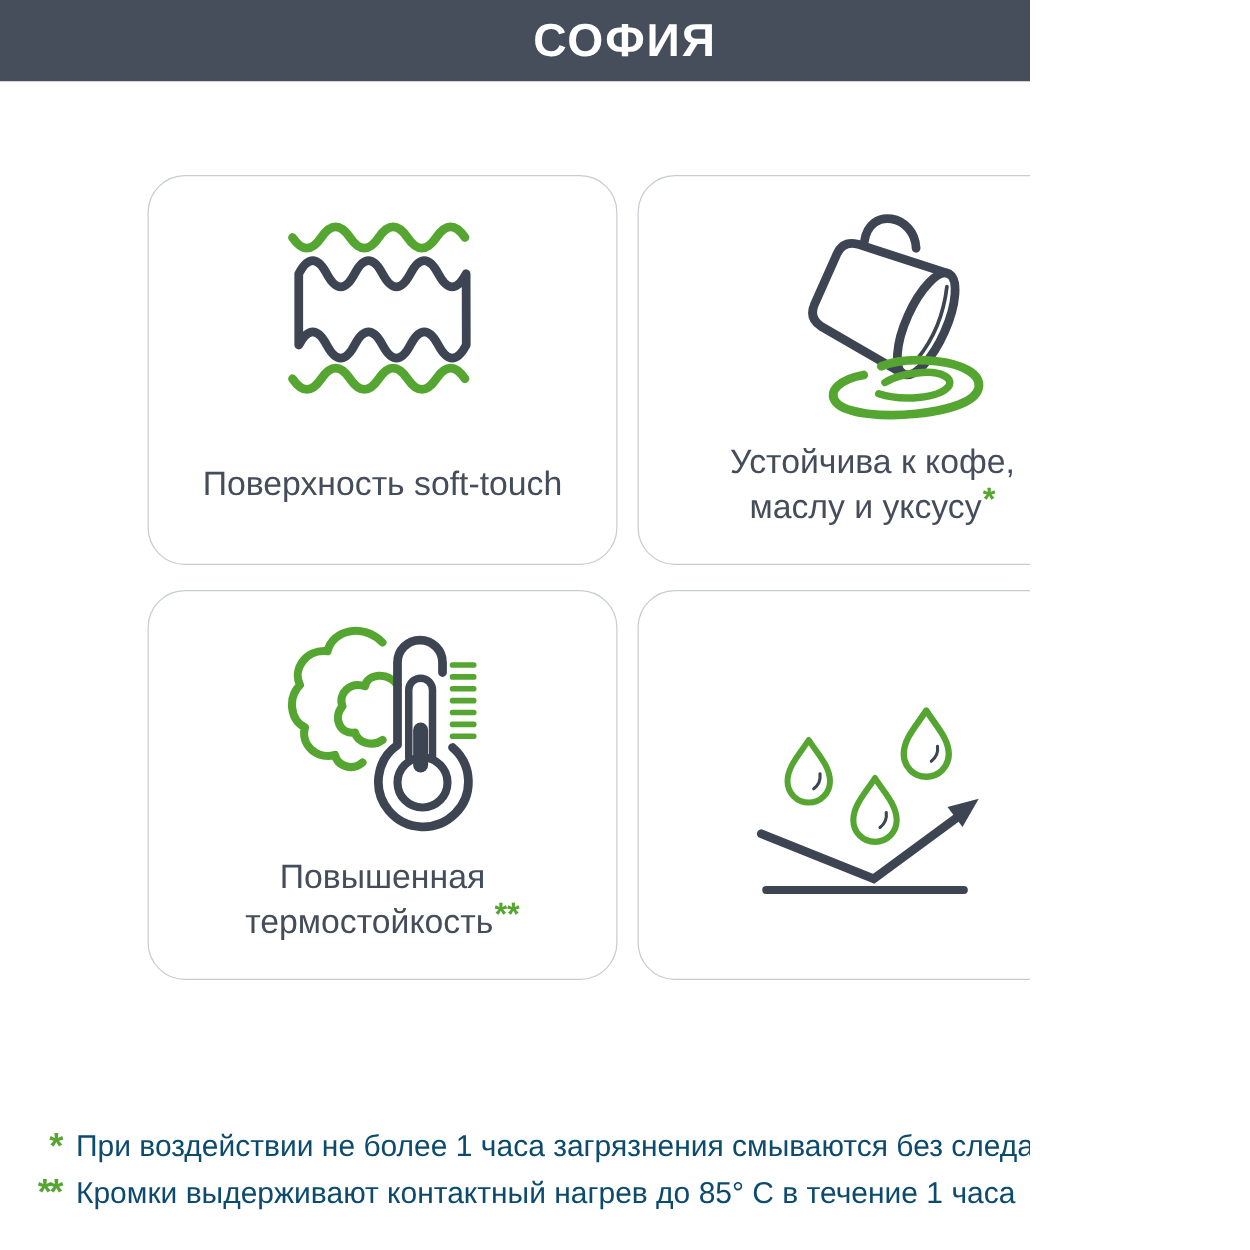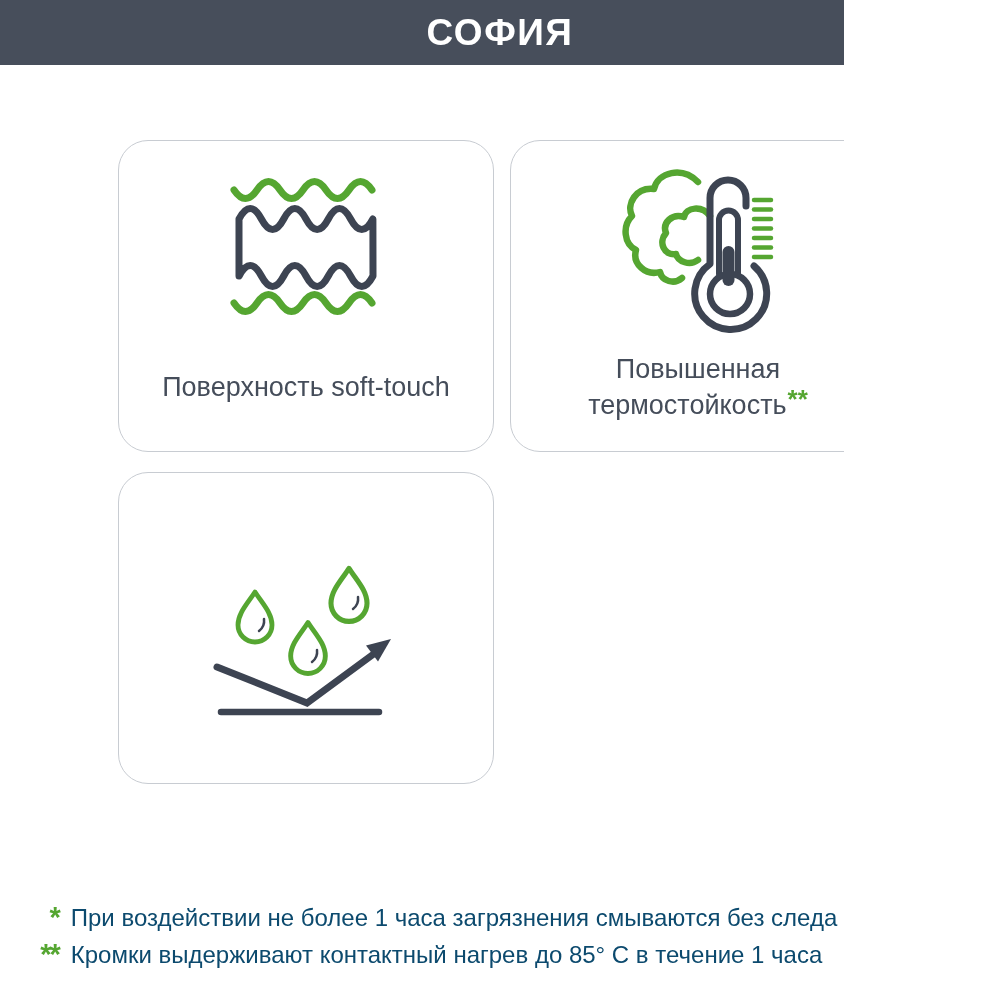--- a/index.html
+++ b/index.html
@@ -1,18 +1,18 @@
 <!DOCTYPE html>
 <html><head>
 <meta charset="utf-8">
 <style>
   html,body { margin:0; padding:0; background:#ffffff; }
   .page {
     position:relative; width:824px; height:1000px; background:#ffffff;
-    font-family:"Liberation Sans","DejaVu Sans",sans-serif; overflow:hidden;padding-left:20px;
+    font-family:"Liberation Sans","DejaVu Sans",sans-serif; overflow:hidden;
   }
   .header {
     position:absolute; top:0; left:0; width:1000px; height:65px;
     background:#474e5b; display:flex; align-items:center; justify-content:center;
   }
   .header .title {
     color:#ffffff; font-size:37px; font-weight:bold; letter-spacing:1.5px; line-height:65px;
   }
   .grid {
     position:absolute; top:140px; left:118px;
@@ -71,20 +71,38 @@
           <path class="ic-green" d="M13 13 q11.5 17 23 0 t23 0 t23 0 t23 0 t23 0 t23 0"></path>
           <path class="ic-dark" d="M18 99 L18 42 q11.2 -21 22.4 0 t22.3 0 t22.3 0 t22.3 0 t22.3 0 t22.3 0 L152 99 q-11.2 21 -22.4 0 t-22.3 0 t-22.3 0 t-22.3 0 t-22.3 0 t-22.3 0 Z"></path>
           <path class="ic-green" d="M13 126 q11.5 17 23 0 t23 0 t23 0 t23 0 t23 0 t23 0"></path>
         </svg>
       </div>
       <div class="caption">
         <div class="cap-line">Поверхность soft-touch</div>
       </div>
     </div>
 
+    <div class="card">
+      <div class="icon-area">
+        <svg width="190" height="174" viewBox="0 -20 190 174">
+          <g transform="rotate(24 100 70)">
+            <ellipse class="ic-dark" cx="138" cy="62" rx="16" ry="44"></ellipse>
+            <path class="ic-dark" d="M138 18 L62 26 Q50 28 50 40 L50 84 Q50 96 62 98 L138 106"></path>
+            <path class="ic-dark" d="M66 22 C58 -6 94 -14 106 10"></path>
+            <path class="ic-thin" d="M141 28 q10 32 2 62"></path>
+          </g>
+          <path class="ic-green" d="M88 119 C70 122 58 132 66 141 C74 150 104 153 130 150 C158 147 178 140 180 129 C182 118 166 110 146 108 C128 106 112 108 102 112"></path>
+          <path class="ic-green" style="stroke-width:6" d="M100 134 C118 140 148 138 156 128 C160 121 149 116 135 117 C121 118 111 121 105 125"></path>
+        </svg>
+      </div>
+      <div class="caption">
+        <div class="cap-line">Устойчива к кофе,</div>
+        <div class="cap-line"><span>маслу и уксусу</span><span class="cap-mark">*</span></div>
+      </div>
+    </div>
 
     <div class="card">
       <div class="icon-area">
         <svg width="160" height="176" viewBox="0 0 160 176">
           <path class="ic-green" style="stroke-width:6.5" d="M80 22 C64 6 40 12 36 29 C18 27 8 44 14 56 C4 66 6 84 18 90 C14 104 28 116 42 112 C44 121 56 125 64 118"></path>
           <path class="ic-green" style="stroke-width:6.5" d="M92 56 C84 45 68 47 66 57 C54 53 44 63 48 73 C40 82 46 96 58 94 C60 102 72 106 80 100"></path>
           <path class="ic-dark" d="M128 46 L128 38 A18 18 0 0 0 92 38 L92 104 A36 36 0 1 0 136 106"></path>
           <path class="ic-dark" style="stroke-width:6" d="M101 114 L101 60 A9.5 9.5 0 0 1 120 60 L120 114"></path>
           <circle class="ic-dark" style="stroke-width:6.5" cx="112" cy="134" r="20"></circle>
           <path d="M110.5 92 L110.5 120" stroke="#3d4452" stroke-width="12" stroke-linecap="round" fill="none"></path>

